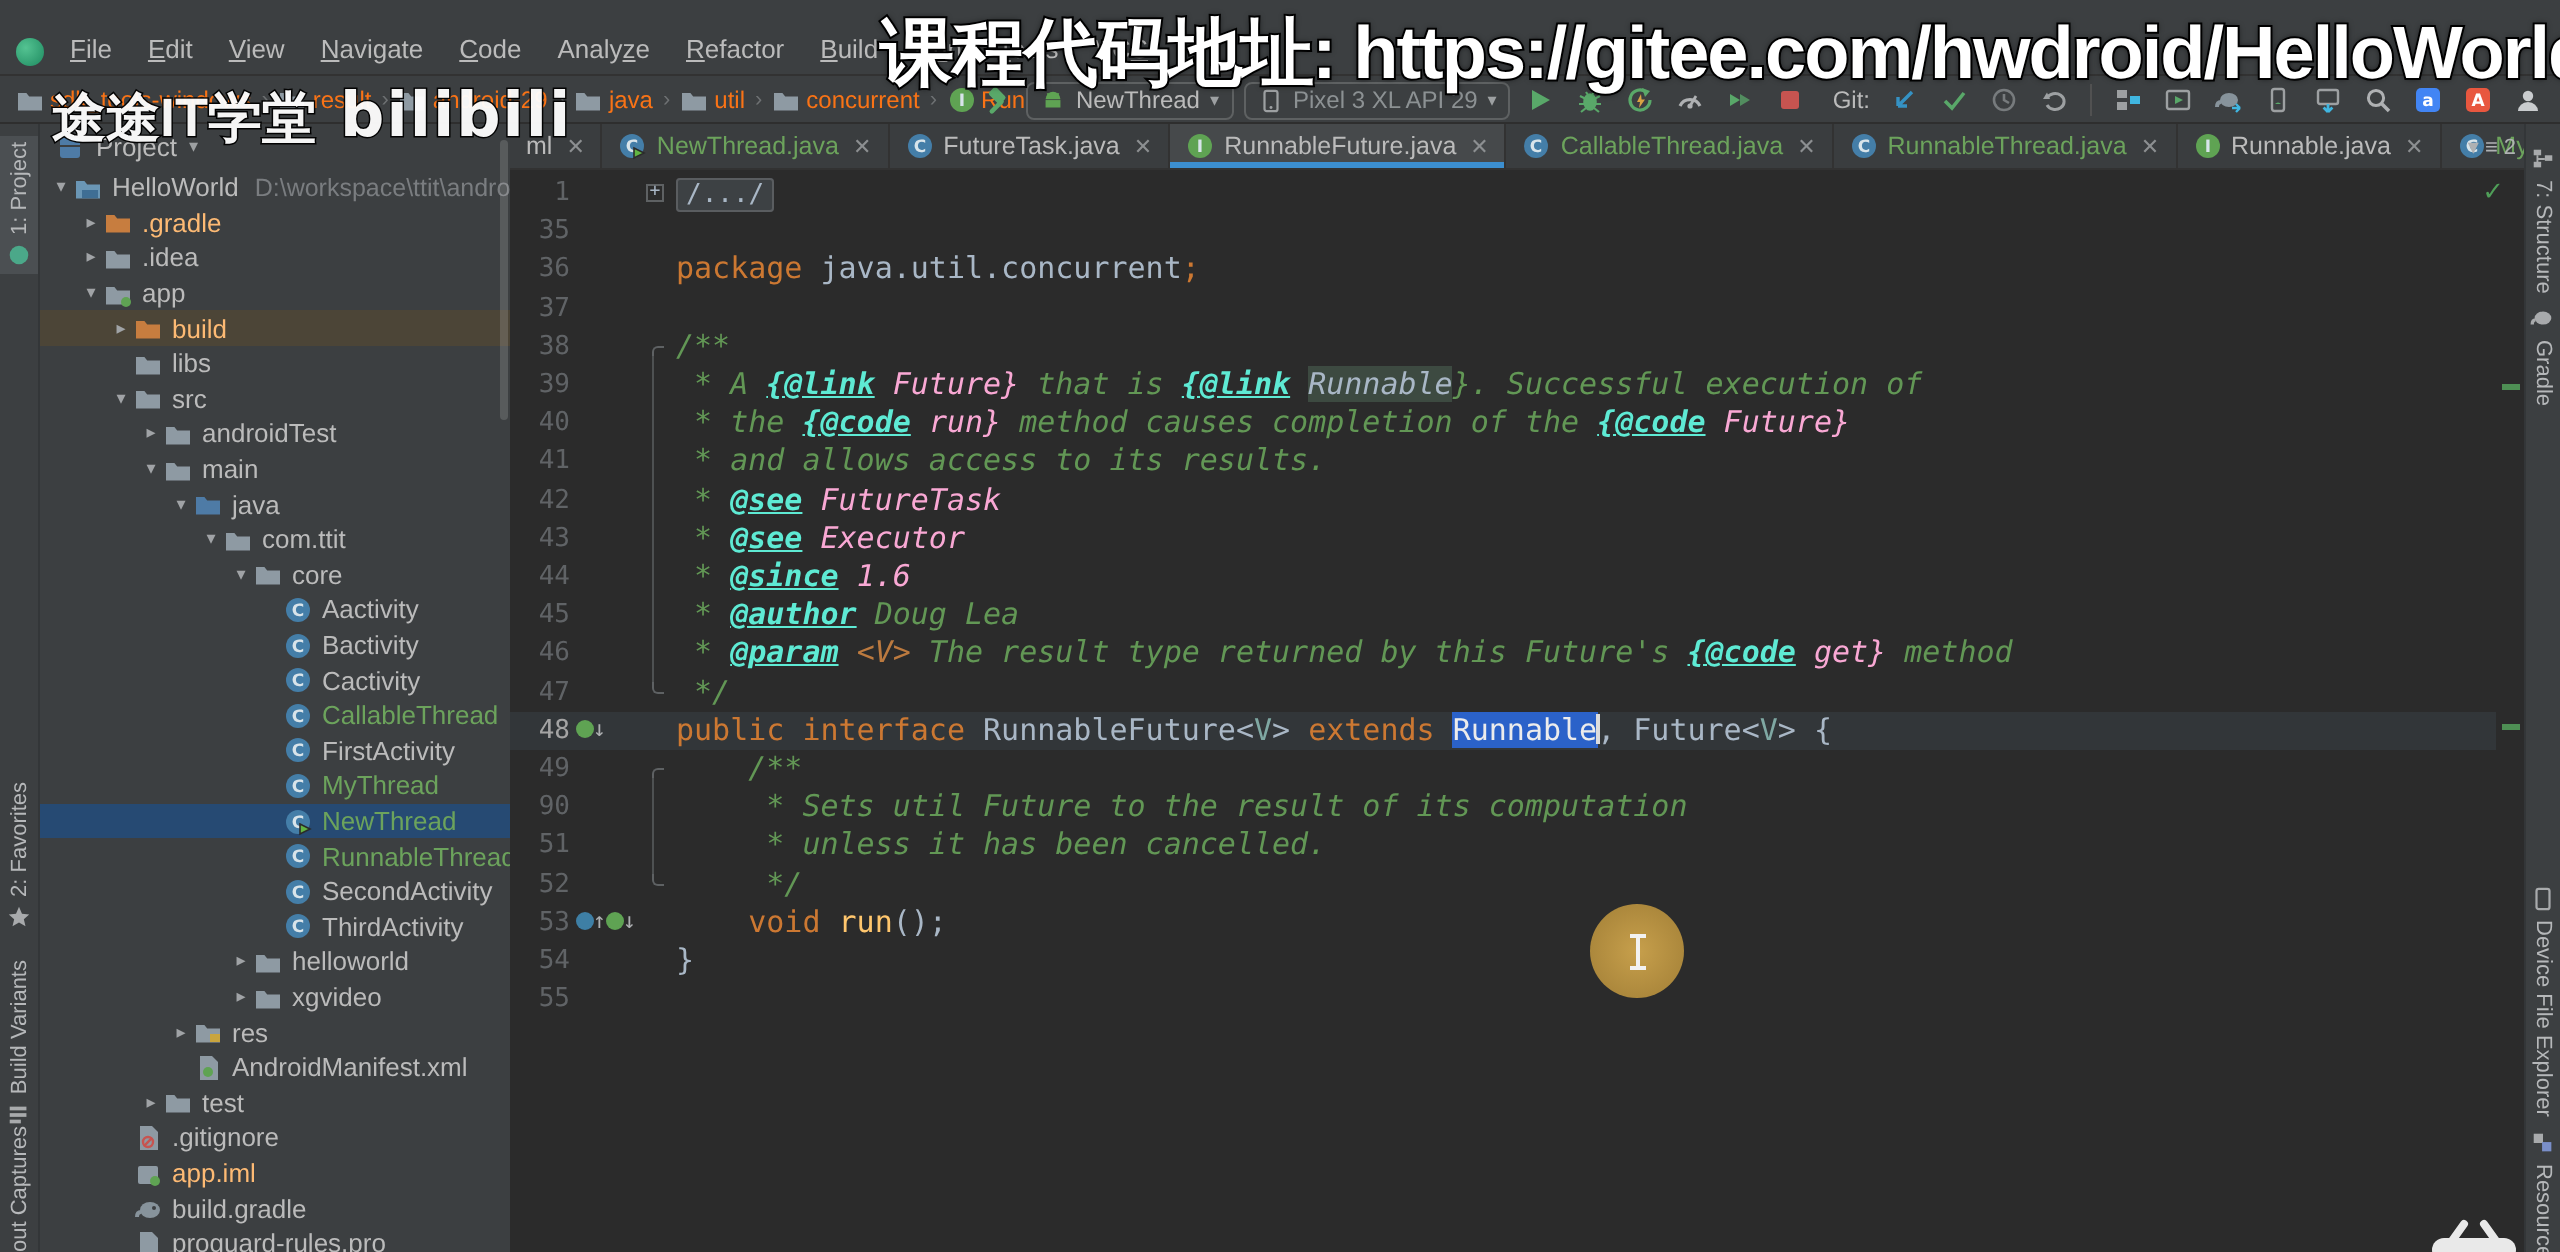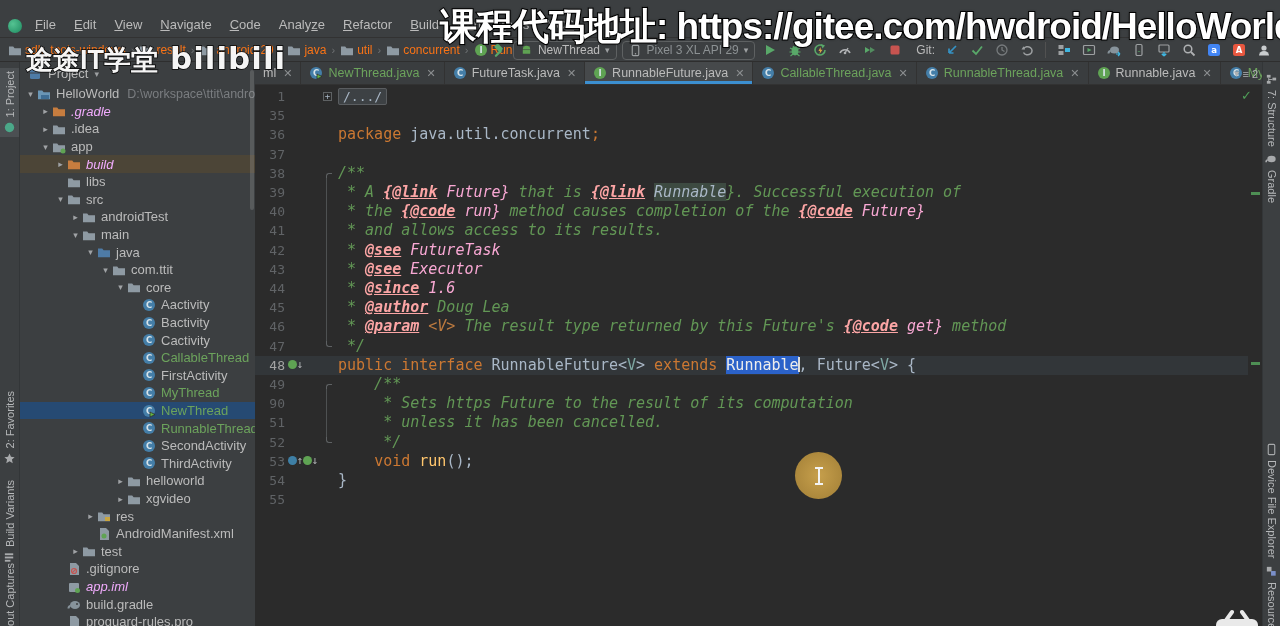--- a/index.html
+++ b/index.html
@@ -39,21 +39,21 @@
   .stripe-ico{width:13px;height:13px;display:flex;align-items:center;justify-content:center;flex:none;}
 
   .project{position:absolute;left:20px;top:0;bottom:0;width:235px;background:#3C3F41;overflow:hidden;}
   .project-header{height:23px;display:flex;align-items:center;gap:6px;padding-left:8px;font-size:13px;color:#BBBBBB;}
   .project-header .arrow{font-size:9px;color:#9DA0A2;}
   .tree{position:absolute;top:23px;left:0;right:0;bottom:0;font-size:13px;}
   .tree-row{position:absolute;left:0;right:0;height:17.6px;display:flex;align-items:center;white-space:nowrap;}
   .tree-row .arrow{width:13px;flex:none;font-size:9px;color:#A0A3A6;text-align:center;}
   .tree-row .t-ico{width:16px;height:16px;flex:none;margin-right:5px;display:flex;align-items:center;justify-content:center;}
   .tree-row .lbl{color:#BBBBBB;}
-  .tree-row .lbl.excluded{color:#f0abfc;font-style:italic;}
+  .tree-row .lbl.excluded{color:#fdba74;}
   .tree-row .lbl.vcs-new{color:#6CA35C;}
   .tree-row.selected{background:#264A73;}
   .tree-row.buildrow{background:#4C4537;}
   .tree-row .pathsfx{color:#7A7D80;margin-left:8px;font-size:12.5px;}
   .tree-scroll{position:absolute;right:1px;top:8px;width:4px;height:140px;background:rgba(190,190,190,.22);border-radius:2px;}
 
   
   .editor{position:absolute;left:255px;right:18px;top:0;bottom:0;background:#2B2B2B;}
   .tabs{position:absolute;top:0;left:0;right:0;height:23px;background:#3A3D3F;display:flex;align-items:stretch;border-bottom:1px solid #323232;}
   .tab{display:flex;align-items:center;gap:5px;padding:0 8px;font-size:12.5px;color:#BBBBBB;
@@ -79,21 +79,21 @@
   .fold{position:absolute;left:67px;width:12px;height:19.2px;}
   .fold-plus{position:absolute;left:1px;top:5px;width:9px;height:9px;border:1px solid #5E6163;color:#A9B7C6;
     font-size:9px;line-height:7px;text-align:center;}
   .fold-start{position:absolute;left:4px;top:9px;width:6px;height:8px;border-left:1px solid #5E6163;border-top:1px solid #5E6163;border-top-left-radius:3px;}
   .fold-end{position:absolute;left:4px;top:2px;width:6px;height:8px;border-left:1px solid #5E6163;border-bottom:1px solid #5E6163;border-bottom-left-radius:3px;}
   .fold-vline{position:absolute;width:1px;background:#4E5152;left:71px;}
   .ltext{position:absolute;left:83px;}
   .tk-k{color:#CC7832;}
   .tk-d{color:#A9B7C6;}
   .tk-c{color:#629755;font-style:italic;}
-  .tk-t{color:#fca5a5;font-style:italic;font-weight:bold;text-decoration:underline;}
+  .tk-t{color:#5eead4;font-style:italic;font-weight:bold;text-decoration:underline;}
   .tk-v{color:#f9a8d4;font-style:italic;}
   .tk-vh{color:#A9B7C6;font-style:italic;background:#3D4A41;}
   .tk-p{color:#BC7A3F;font-style:italic;}
   .tk-g{color:#7FA8A3;}
   .tk-m{color:#FFC66D;}
   .tk-sel{color:#ECECEC;background:#2B62C9;}
   .tk-caret{display:inline-block;width:2px;height:15px;background:#DCDCDC;vertical-align:-2px;margin:0 -1px;}
   .tk-chip{color:#A9B7C6;background:#3D4144;border:1px solid #5A5D60;border-radius:2px;padding:0 4px;font-size:13px;}
   .scroll-mark{position:absolute;right:2px;width:9px;height:3px;background:#4E8F54;}
 
@@ -837,21 +837,21 @@
           <div class="code-line" style="top: 117.2px;"><span class="lnum">40</span><span class="ltext"><span class="tk-c"> * the </span><span class="tk-t">{@code</span><span class="tk-c"> </span><span class="tk-v">run}</span><span class="tk-c"> method causes completion of the </span><span class="tk-t">{@code</span><span class="tk-c"> </span><span class="tk-v">Future}</span></span></div>
           <div class="code-line" style="top: 136.4px;"><span class="lnum">41</span><span class="ltext"><span class="tk-c"> * and allows access to its results.</span></span></div>
           <div class="code-line" style="top: 155.6px;"><span class="lnum">42</span><span class="ltext"><span class="tk-c"> * </span><span class="tk-t">@see</span><span class="tk-c"> </span><span class="tk-v">FutureTask</span></span></div>
           <div class="code-line" style="top: 174.8px;"><span class="lnum">43</span><span class="ltext"><span class="tk-c"> * </span><span class="tk-t">@see</span><span class="tk-c"> </span><span class="tk-v">Executor</span></span></div>
           <div class="code-line" style="top: 194px;"><span class="lnum">44</span><span class="ltext"><span class="tk-c"> * </span><span class="tk-t">@since</span><span class="tk-c"> </span><span class="tk-v">1.6</span></span></div>
           <div class="code-line" style="top: 213.2px;"><span class="lnum">45</span><span class="ltext"><span class="tk-c"> * </span><span class="tk-t">@author</span><span class="tk-c"> Doug Lea</span></span></div>
           <div class="code-line" style="top: 232.4px;"><span class="lnum">46</span><span class="ltext"><span class="tk-c"> * </span><span class="tk-t">@param</span><span class="tk-c"> </span><span class="tk-p">&lt;V&gt;</span><span class="tk-c"> The result type returned by this Future's </span><span class="tk-t">{@code</span><span class="tk-c"> </span><span class="tk-v">get}</span><span class="tk-c"> method</span></span></div>
           <div class="code-line" style="top: 251.6px;"><span class="lnum">47</span><span class="fold"><span class="fold-end"></span></span><span class="ltext"><span class="tk-c"> */</span></span></div>
           <div class="code-line caretline" style="top: 270.8px;"><span class="lnum">48</span><span class="gicons"><span class="gic"><span class="dot" style="background: rgb(95, 163, 83);"></span><span class="ar">↓</span></span></span><span class="ltext"><span class="tk-k">public</span><span class="tk-d"> </span><span class="tk-k">interface</span><span class="tk-d"> </span><span class="tk-d">RunnableFuture&lt;</span><span class="tk-g">V</span><span class="tk-d">&gt; </span><span class="tk-k">extends</span><span class="tk-d"> </span><span class="tk-sel">Runnable</span><span class="tk-caret"></span><span class="tk-d">, </span><span class="tk-d">Future&lt;</span><span class="tk-g">V</span><span class="tk-d">&gt; {</span></span></div>
           <div class="code-line" style="top: 290px;"><span class="lnum">49</span><span class="fold"><span class="fold-start"></span></span><span class="ltext"><span class="tk-c">    /**</span></span></div>
-          <div class="code-line" style="top: 309.2px;"><span class="lnum">90</span><span class="ltext"><span class="tk-c">     * Sets https Future to the result of its computation</span></span></div>
+          <div class="code-line" style="top: 309.2px;"><span class="lnum">90</span><span class="ltext"><span class="tk-c">     * Sets util Future to the result of its computation</span></span></div>
           <div class="code-line" style="top: 328.4px; text-decoration: underline;"><span class="lnum">51</span><span class="ltext"><span class="tk-c">     * unless it has been cancelled.</span></span></div>
           <div class="code-line" style="top: 347.6px;"><span class="lnum">52</span><span class="fold"><span class="fold-end"></span></span><span class="ltext"><span class="tk-c">     */</span></span></div>
           <div class="code-line" style="top: 366.8px;"><span class="lnum">53</span><span class="gicons"><span class="gic"><span class="dot" style="background: rgb(62, 127, 165);"></span><span class="ar">↑</span></span><span class="gic"><span class="dot" style="background: rgb(95, 163, 83);"></span><span class="ar">↓</span></span></span><span class="ltext"><span class="tk-d">    </span><span class="tk-k">void</span><span class="tk-d"> </span><span class="tk-m">run</span><span class="tk-d">();</span></span></div>
           <div class="code-line" style="top: 386px;"><span class="lnum">54</span><span class="ltext"><span class="tk-d">}</span></span></div>
           <div class="code-line" style="top: 405.2px;"><span class="lnum">55</span></div>
           <div class="fold-vline" style="top: 92.8px; height: 162.8px;"></div>
           <div class="fold-vline" style="top: 304px; height: 47.6px;"></div>
         </div>
     <div class="scroll-mark" style="top: 130px;"></div>
         <div class="scroll-mark" style="top: 300px;"></div>

